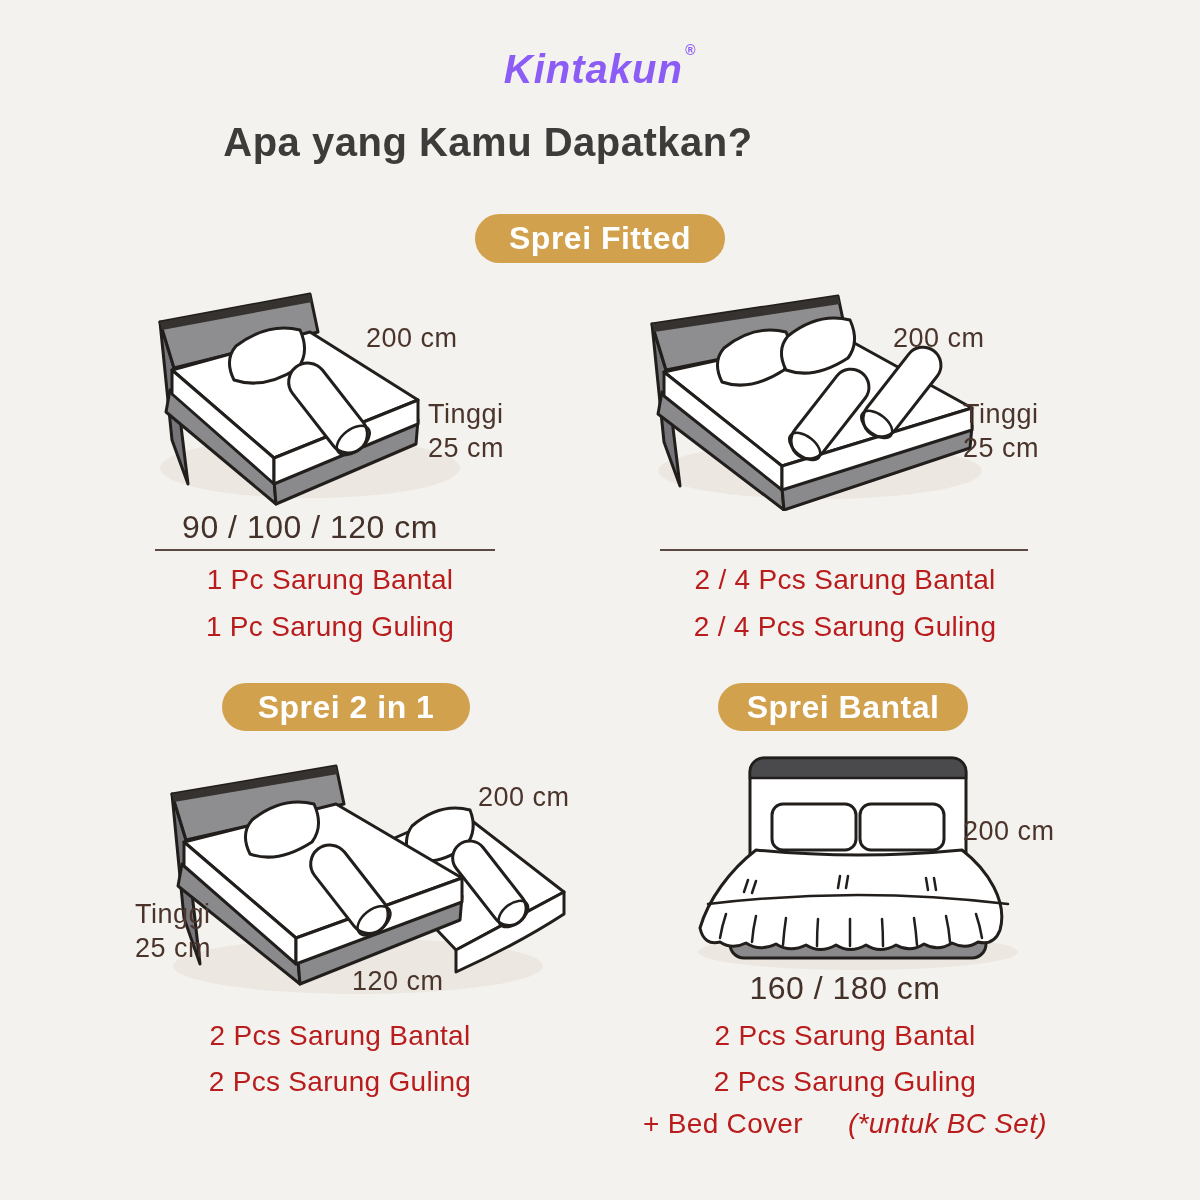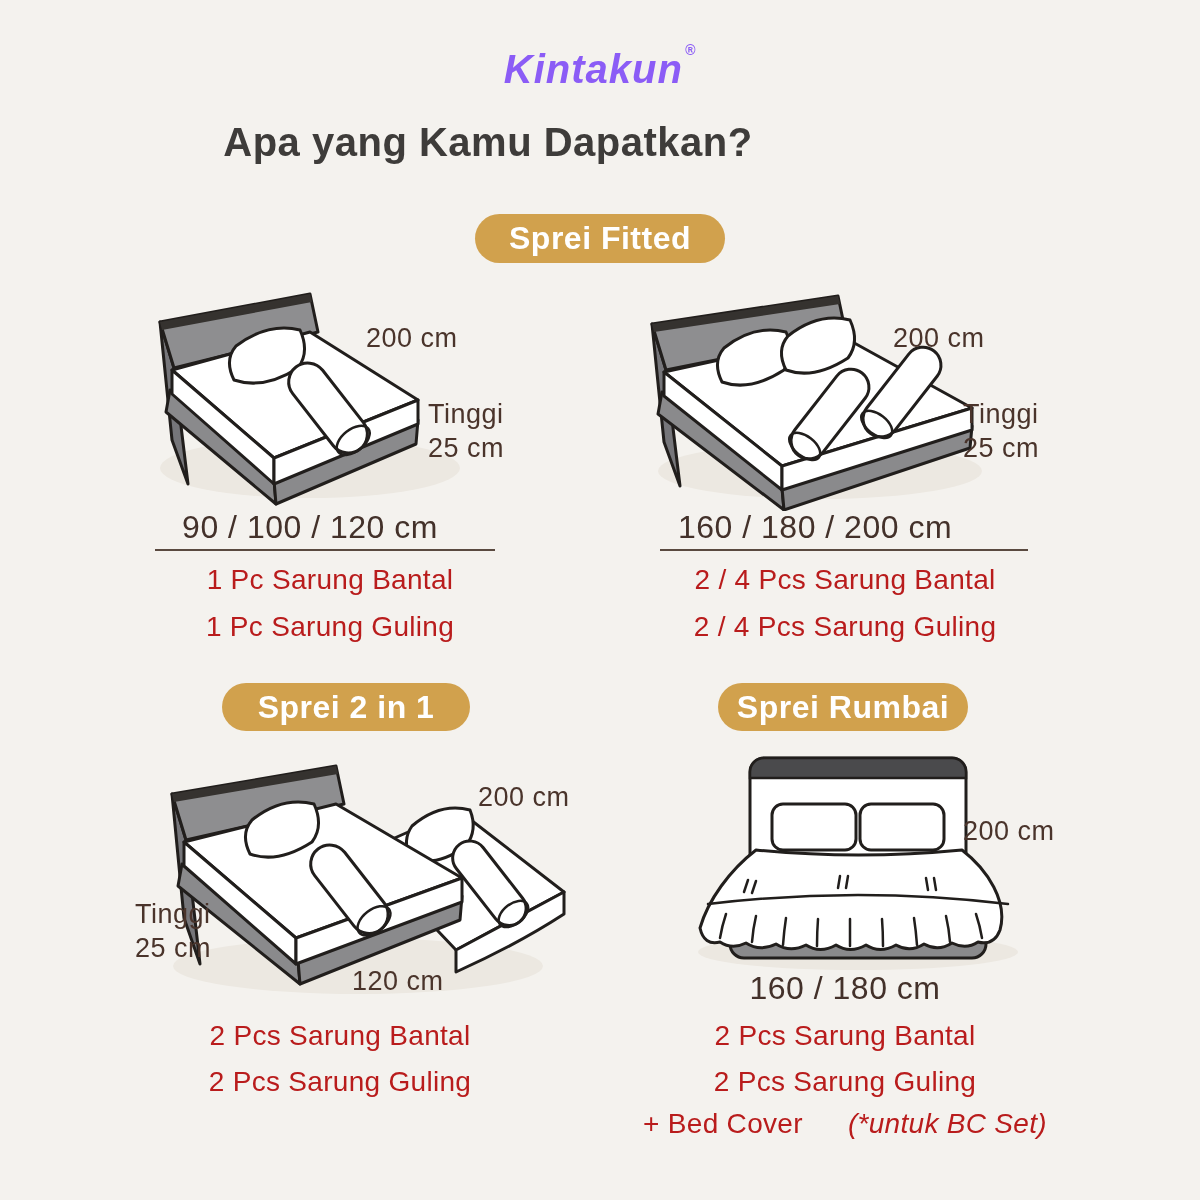--- a/index.html
+++ b/index.html
@@ -121,21 +121,20 @@
       <rect class="stroke" x="172" y="76" width="36" height="104" rx="18" fill="#FFFFFF"></rect>
       <ellipse class="thin" cx="190" cy="169" rx="18" ry="10" fill="#FFFFFF"></ellipse>
     </g>
     <g transform="rotate(38 262 106)">
       <rect class="stroke" x="244" y="54" width="36" height="104" rx="18" fill="#FFFFFF"></rect>
       <ellipse class="thin" cx="262" cy="147" rx="18" ry="10" fill="#FFFFFF"></ellipse>
     </g>
   </svg>
   <div class="lbl" style="left:893px;top:321px;">200 cm</div>
   <div class="lbl" style="left:963px;top:397px;"><span>Tinggi</span><br><span>25 cm</span></div>
-  <div class="sizes" style="left:635px;width:360px;top:509px;">160 / 180 / 200 cm</div>
   <div class="rule" style="left:660px;top:549px;width:368px;"></div>
   <div class="item" style="left:665px;width:360px;top:563px;">2 / 4 Pcs Sarung Bantal</div>
   <div class="item" style="left:665px;width:360px;top:610px;">2 / 4 Pcs Sarung Guling</div>
 
   <div class="badge badge-2in1">Sprei 2 in 1</div>
 
   <svg style="left:158px;top:752px;" width="430" height="250" viewBox="0 0 430 250">
     <ellipse cx="200" cy="214" rx="185" ry="28" fill="#ECE8E1"></ellipse>
     <g>
       <polygon class="stroke" points="205,100 300,58 406,140 298,198" fill="#FFFFFF"></polygon>
@@ -165,21 +164,21 @@
       <rect class="stroke" x="173" y="86" width="38" height="102" rx="19" fill="#FFFFFF"></rect>
       <ellipse class="thin" cx="192" cy="177" rx="19" ry="11" fill="#FFFFFF"></ellipse>
     </g>
   </svg>
   <div class="lbl" style="left:478px;top:780px;">200 cm</div>
   <div class="lbl" style="left:135px;top:897px;"><span>Tinggi</span><br><span>25 cm</span></div>
   <div class="lbl" style="left:352px;top:964px;">120 cm</div>
   <div class="item" style="left:160px;width:360px;top:1019px;">2 Pcs Sarung Bantal</div>
   <div class="item" style="left:160px;width:360px;top:1065px;">2 Pcs Sarung Guling</div>
 
-  <div class="badge badge-rumbai">Sprei Rumbai</div>
+  <div class="badge badge-rumbai">Sprei Bantal</div>
 
   <svg style="left:678px;top:752px;" width="360" height="220" viewBox="0 0 360 220">
     <ellipse cx="180" cy="200" rx="160" ry="18" fill="#ECE8E1"></ellipse>
     <g>
       <rect class="stroke" x="72" y="6" width="216" height="126" rx="14" fill="#FFFFFF"></rect>
       <path d="M86,6 h188 a14,14 0 0 1 14,14 v6 h-216 v-6 a14,14 0 0 1 14,-14 Z" fill="#4A4A4C" stroke="#211E1C" stroke-width="2.5"></path>
     </g>
     <rect class="stroke" x="94" y="52" width="84" height="46" rx="11" fill="#FFFFFF"></rect>
     <rect class="stroke" x="182" y="52" width="84" height="46" rx="11" fill="#FFFFFF"></rect>
     <rect class="stroke" x="52" y="156" width="256" height="50" rx="14" fill="#8A8A8C"></rect>

